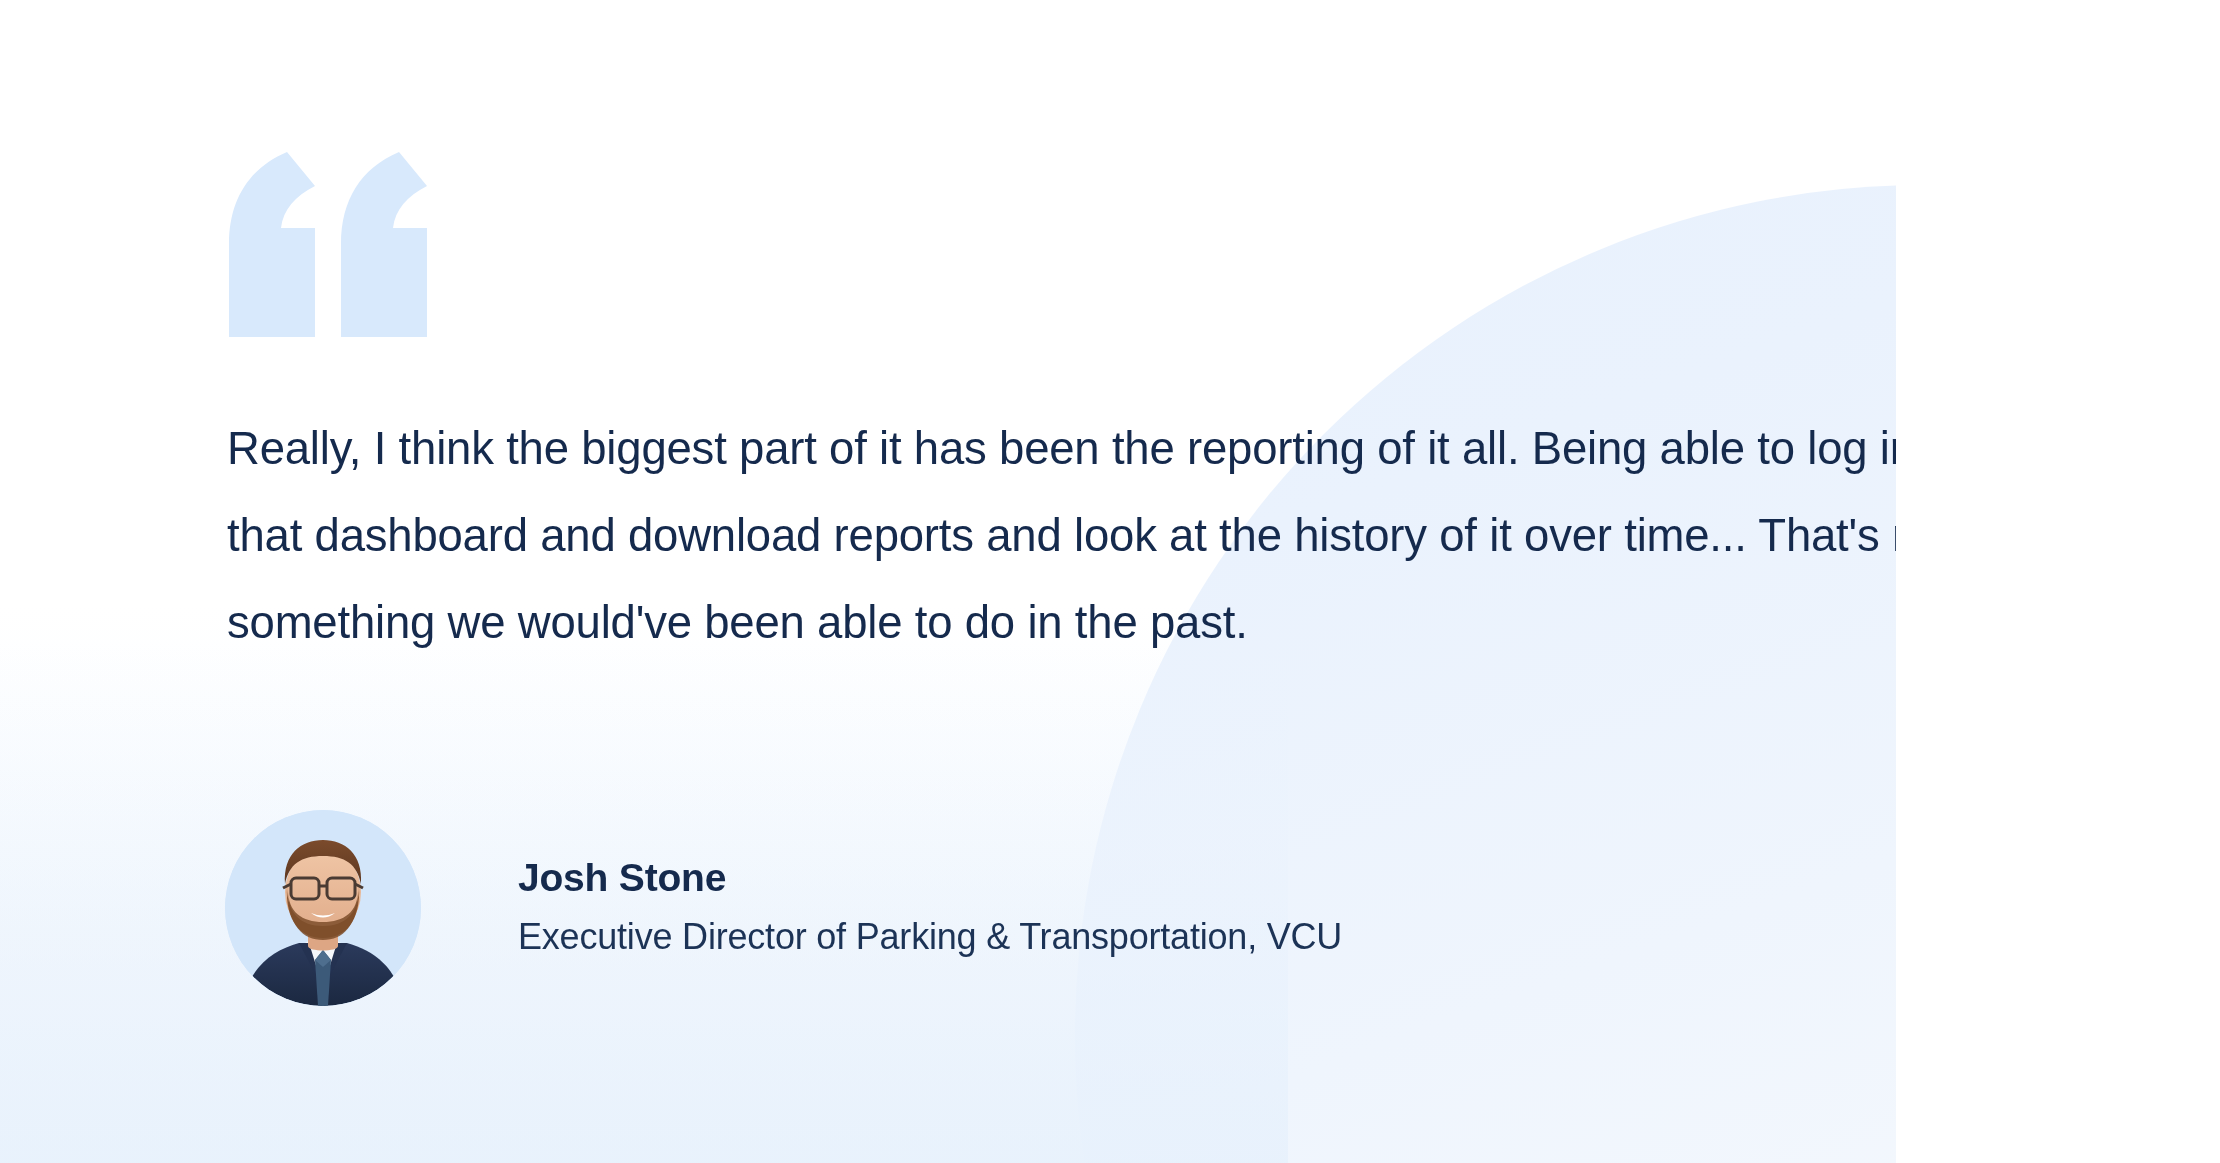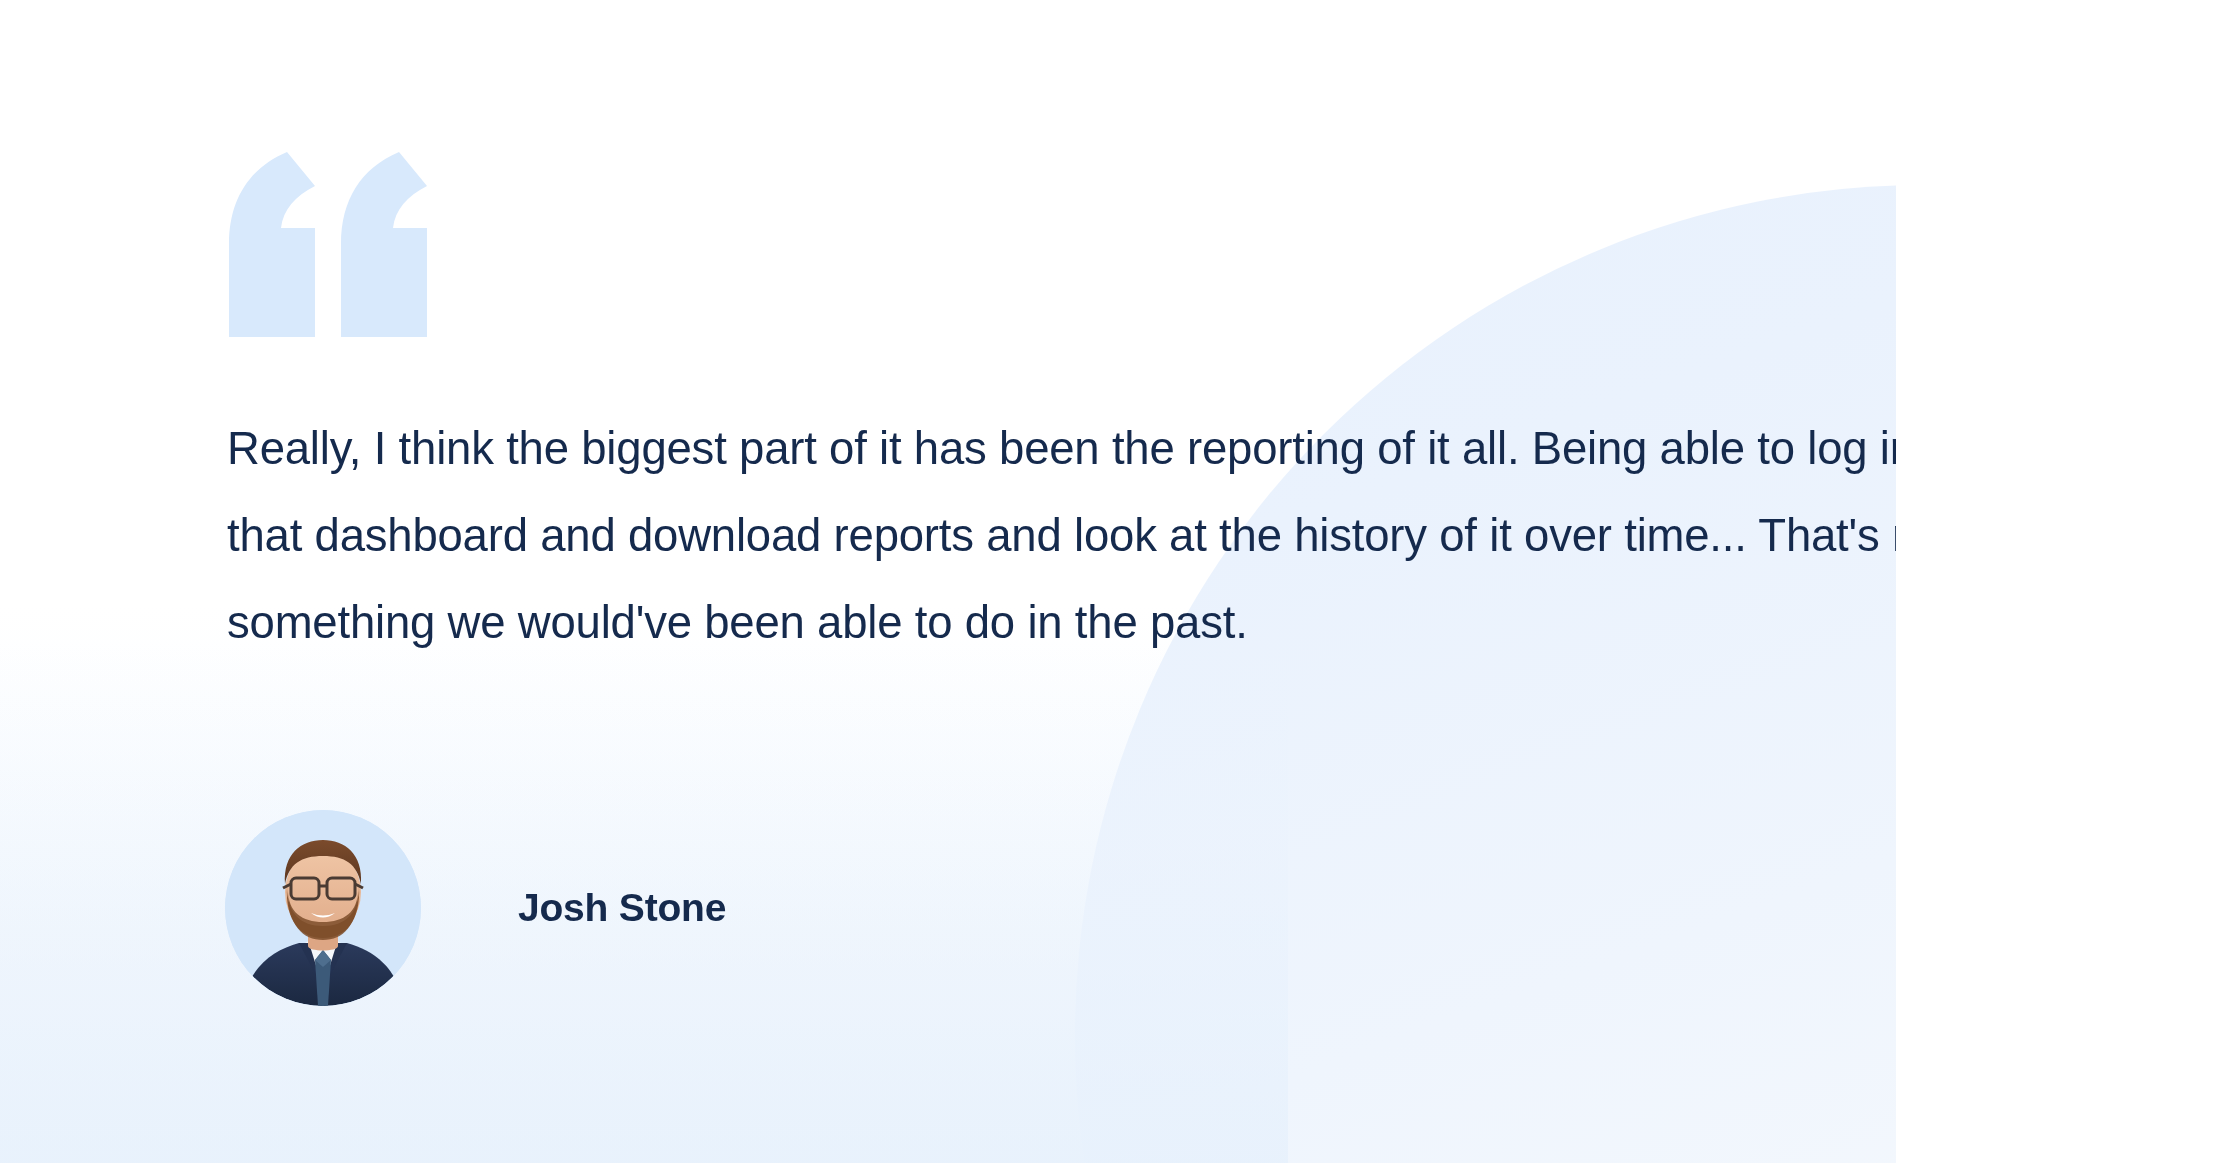--- a/index.html
+++ b/index.html
@@ -209,18 +209,19 @@
               <line x1="94" y1="76" x2="102" y2="76"></line>
               <line x1="66" y1="74" x2="58" y2="78"></line>
               <line x1="130" y1="74" x2="138" y2="78"></line>
             </g>
           </g>
         </svg>
       </div>
 
       <div class="who">
         <div class="who-name">Josh Stone</div>
+        <div class="who-title">Executive Director of Parking &amp; Transportation, VCU</div>
       </div>
 
     </div>
 
   </div>
 </div>
 
 </body></html>

